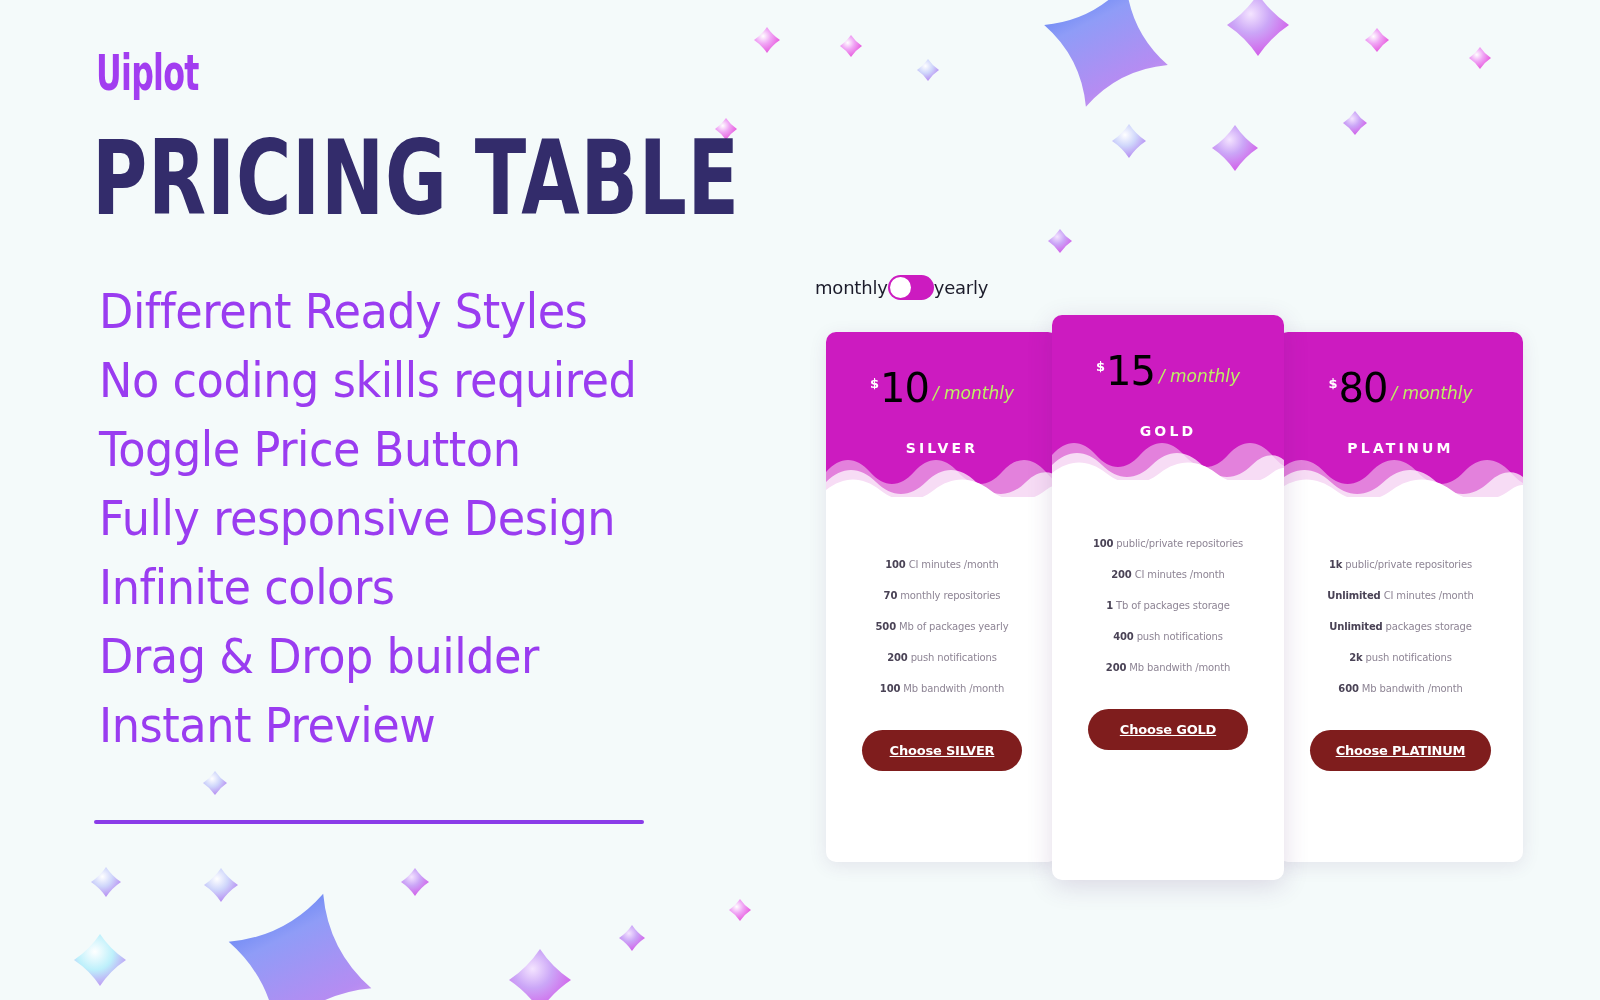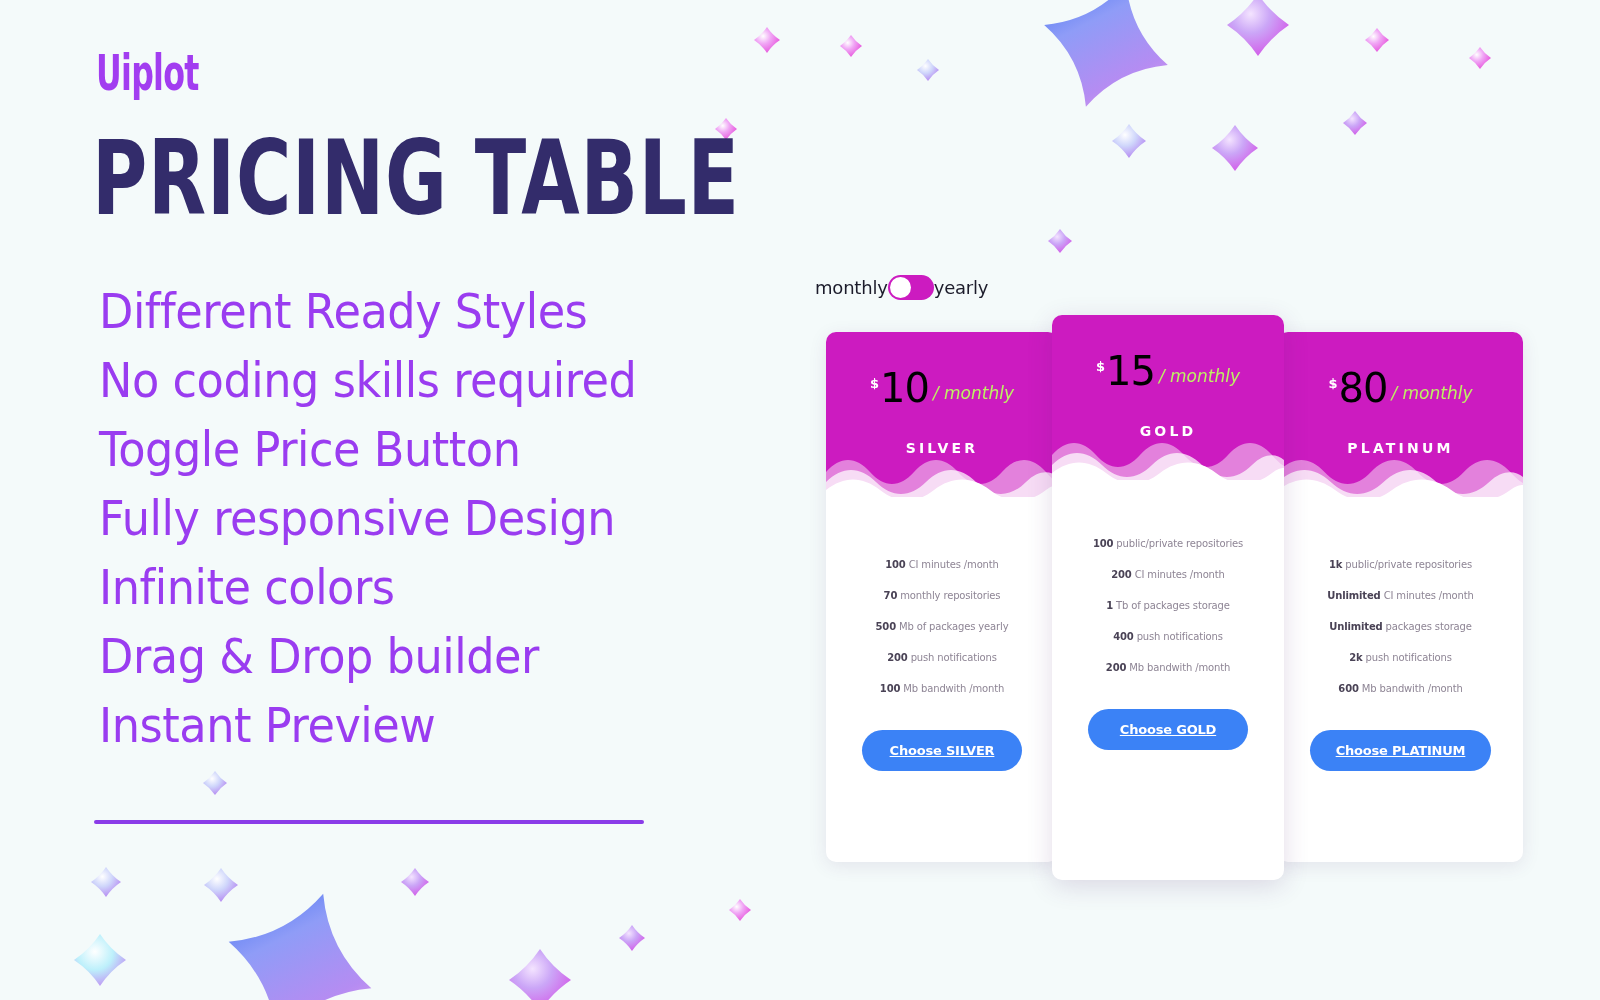--- a/index.html
+++ b/index.html
@@ -252,21 +252,21 @@
   }
 
   .cta-wrap {
     text-align: center;
     margin-top: 26px;
   }
 
   .cta-button {
     display: inline-block;
     border: none;
-    background: #3b82f6;
+    background: #7f1d1d;
     color: #ffffff;
     border-radius: 22px;
     padding: 13px 26px;
     font-family: "DejaVu Sans", sans-serif;
     font-size: 13px;
     font-weight: 700;
     letter-spacing: -0.2px;
     cursor: pointer;
     min-width: 160px;
   }

